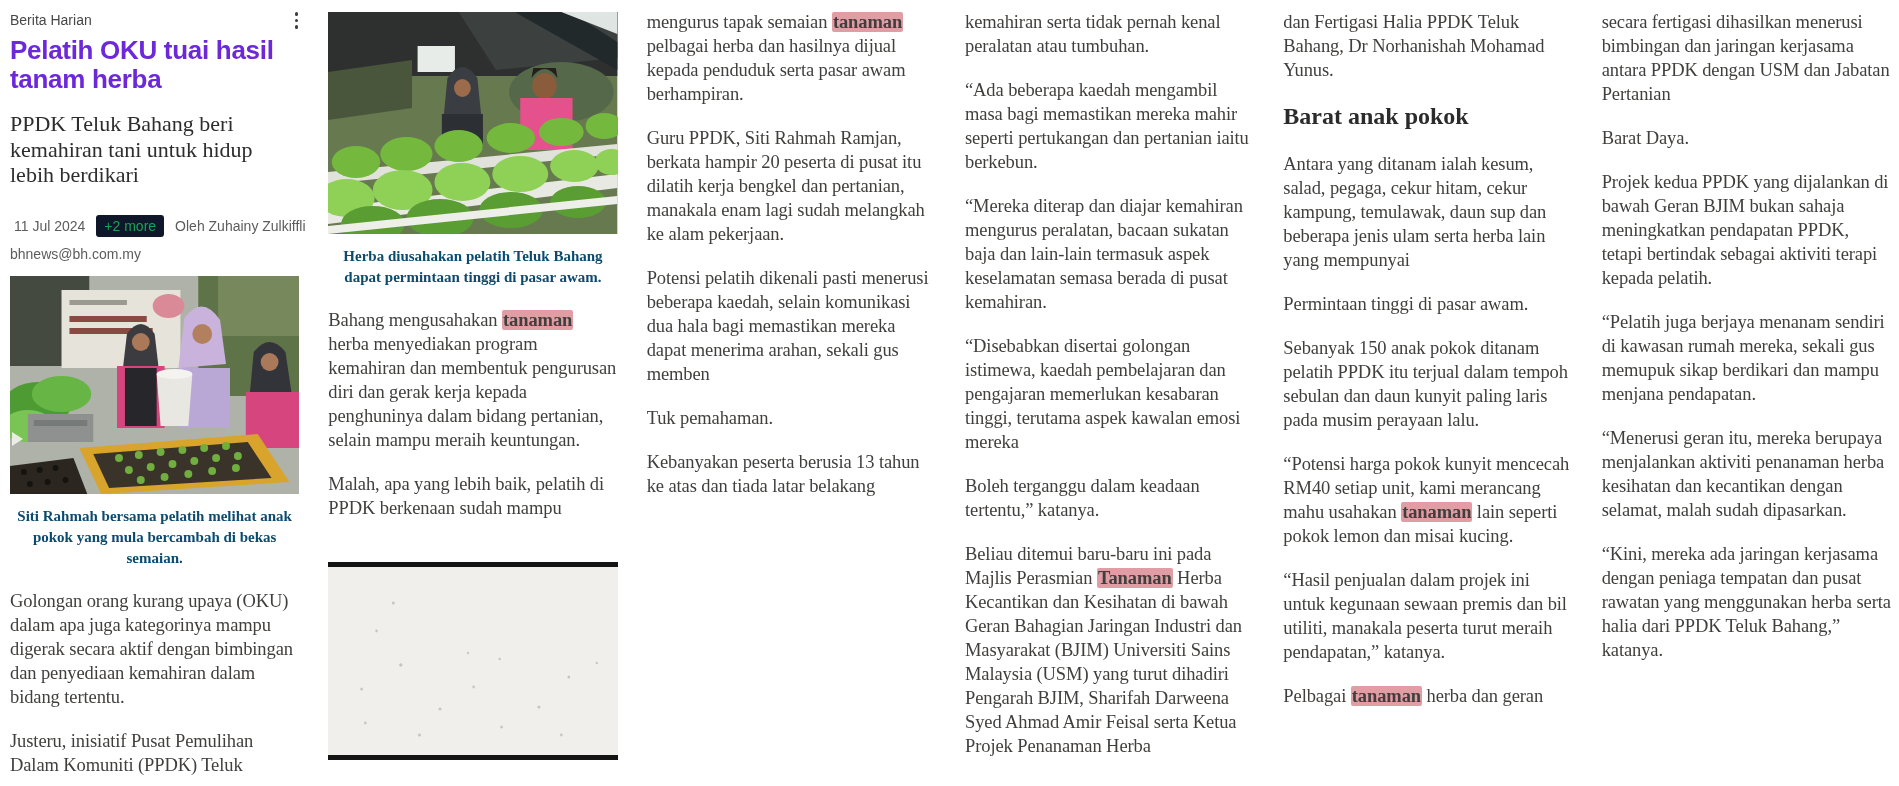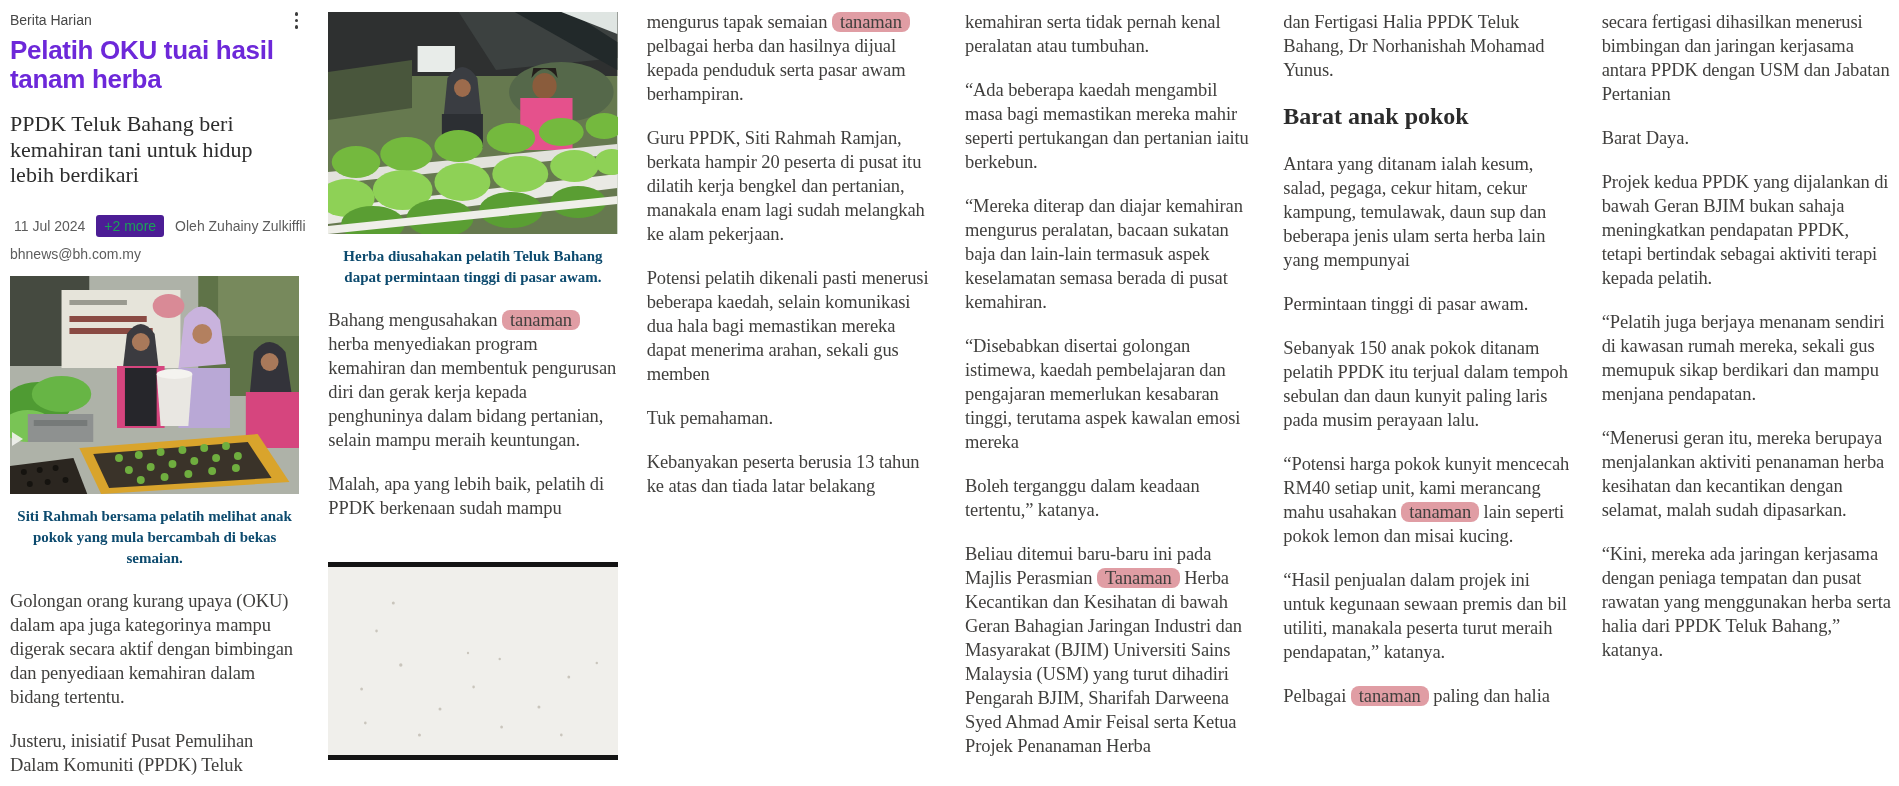--- a/index.html
+++ b/index.html
@@ -8,29 +8,29 @@
     padding:10px 8px 0 10px;height:776px;overflow:hidden;gap:29px;}
   .col{position:relative;min-width:0;}
 
   
   .kicker{font-family:"Liberation Sans",sans-serif;font-size:14px;color:#474747;margin:2px 0 8px;}
   .title{font-family:"Liberation Sans",sans-serif;font-weight:700;font-size:26px;line-height:29px;
     letter-spacing:-0.3px;color:#6d28d9;margin:0 0 17px;}
   .subtitle{font-size:22px;line-height:25.5px;color:#2d2d2d;font-weight:400;margin:0 0 27px;}
   .meta-row{font-family:"Liberation Sans",sans-serif;font-size:14px;color:#5c5c5c;
     display:flex;align-items:center;gap:11px;margin:0 4px 9px;white-space:nowrap;}
-  .badge{color:#1ba158;background:#4c1d95;padding:3px 8px;border-radius:3px;cursor:pointer;}
+  .badge{color:#1ba158;background:#0f172a;padding:3px 8px;border-radius:3px;cursor:pointer;}
   .email{font-family:"Liberation Sans",sans-serif;font-size:14px;color:#5c5c5c;margin:8px 0 14px;}
   .kebab{position:absolute;top:0;right:-8px;width:18px;height:26px;display:flex;flex-direction:column;
     align-items:center;justify-content:flex-start;gap:3px;cursor:pointer;padding:2px;}
   .kebab i{width:3.5px;height:3.5px;border-radius:50%;background:#3c3c3c;display:block;}
 
   
   .body-p{font-size:18.5px;line-height:24px;letter-spacing:-0.1px;color:#403f3d;margin:0 0 20px;}
-  .hl{background:#e09da4;border-radius:8px;padding:0 8px;}
+  .hl{background:#e09da4;border-radius:2px;padding:0 1px;font-weight:bold;}
   .h2{font-size:24px;line-height:28px;font-weight:700;color:#2b2b2b;margin:4px 0 22px;}
 
   
   .photo{display:block;width:100%;}
   .photo-wrap{position:relative;line-height:0;}
   .photo-caption{font-family:Liberation Serif, serif;font-weight:700;font-size:15px;
     line-height:21px;text-align:center;color:#0c4a6e;margin:12px 4px 20px;}
   .photo3{margin-top:42px;border-top:5px solid #141414;border-bottom:5px solid #141414;
     background:#f0efeb;height:188px;position:relative;overflow:hidden;}
   .play-tri{position:absolute;left:2px;bottom:48px;width:0;height:0;
@@ -224,21 +224,21 @@
   </div>
 
   <div class="col">
     <p class="body-p">dan Fertigasi Halia PPDK Teluk Bahang, Dr Norhanishah Mohamad Yunus.</p>
     <div class="h2">Barat anak pokok</div>
     <p class="body-p">Antara yang ditanam ialah kesum, salad, pegaga, cekur hitam, cekur kampung, temulawak, daun sup dan beberapa jenis ulam serta herba lain yang mempunyai</p>
     <p class="body-p">Permintaan tinggi di pasar awam.</p>
     <p class="body-p">Sebanyak 150 anak pokok ditanam pelatih PPDK itu terjual dalam tempoh sebulan dan daun kunyit paling laris pada musim perayaan lalu.</p>
     <p class="body-p"><span>“Potensi harga pokok kunyit mencecah RM40 setiap unit, kami merancang mahu usahakan </span><span class="hl">tanaman</span><span> lain seperti pokok lemon dan misai kucing.</span></p>
     <p class="body-p">“Hasil penjualan dalam projek ini untuk kegunaan sewaan premis dan bil utiliti, manakala peserta turut meraih pendapatan,” katanya.</p>
-    <p class="body-p"><span>Pelbagai </span><span class="hl">tanaman</span><span> paling dan halia</span></p>
+    <p class="body-p"><span>Pelbagai </span><span class="hl">tanaman</span><span> herba dan geran</span></p>
   </div>
 
   <div class="col">
     <p class="body-p">secara fertigasi dihasilkan menerusi bimbingan dan jaringan kerjasama antara PPDK dengan USM dan Jabatan Pertanian</p>
     <p class="body-p">Barat Daya.</p>
     <p class="body-p">Projek kedua PPDK yang dijalankan di bawah Geran BJIM bukan sahaja meningkatkan pendapatan PPDK, tetapi bertindak sebagai aktiviti terapi kepada pelatih.</p>
     <p class="body-p">“Pelatih juga berjaya menanam sendiri di kawasan rumah mereka, sekali gus memupuk sikap berdikari dan mampu menjana pendapatan.</p>
     <p class="body-p">“Menerusi geran itu, mereka berupaya menjalankan aktiviti penanaman herba kesihatan dan kecantikan dengan selamat, malah sudah dipasarkan.</p>
     <p class="body-p">“Kini, mereka ada jaringan kerjasama dengan peniaga tempatan dan pusat rawatan yang menggunakan herba serta halia dari PPDK Teluk Bahang,” katanya.</p>
   </div>

